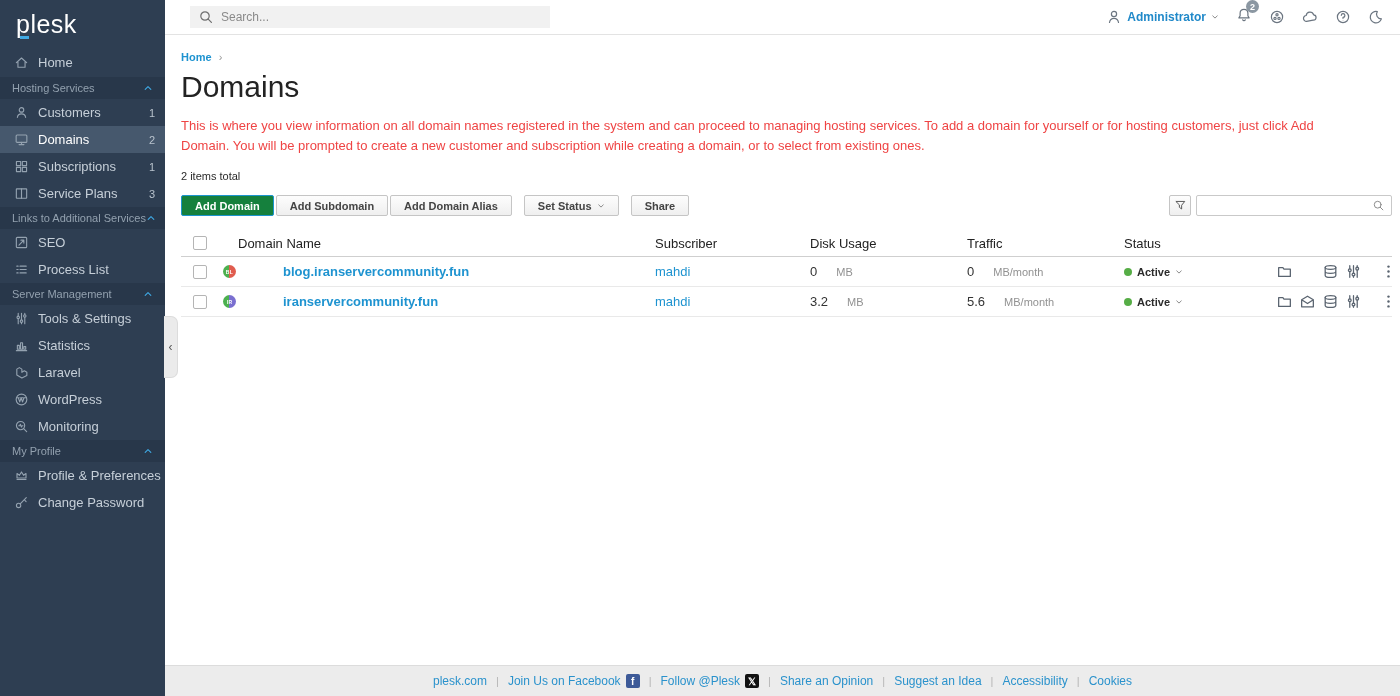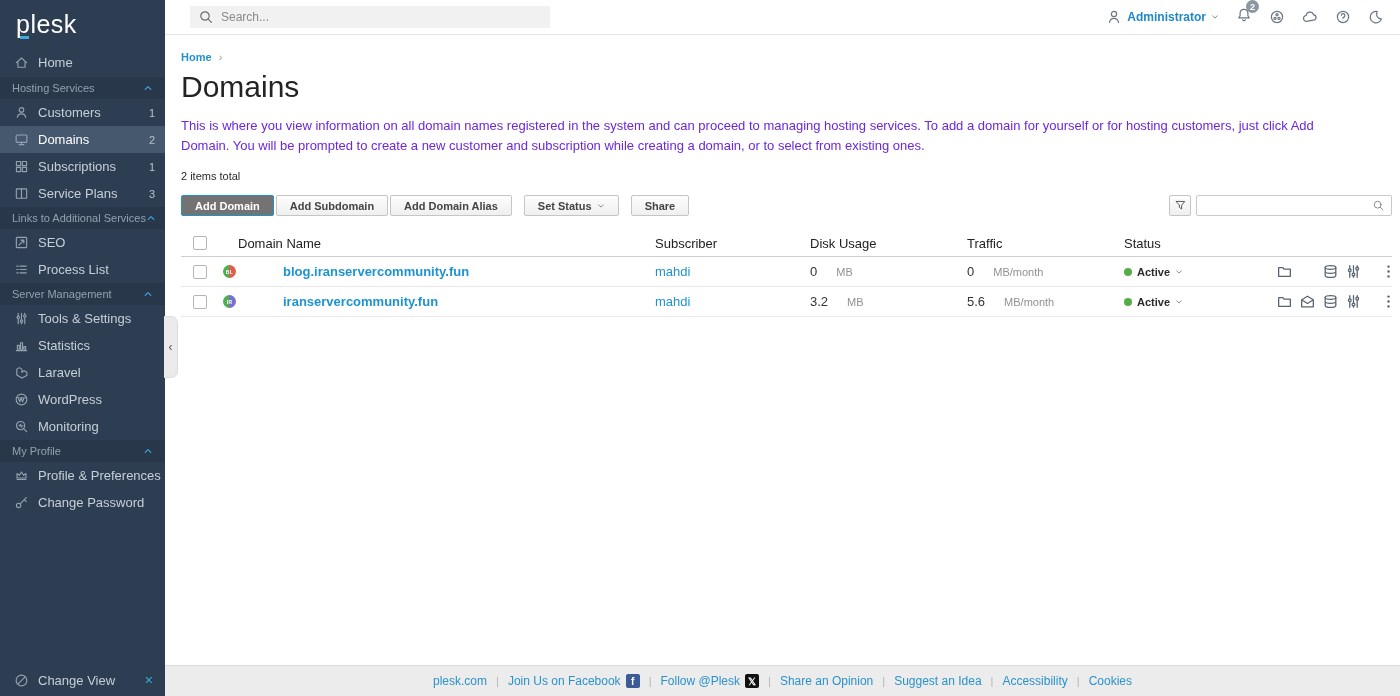--- a/index.html
+++ b/index.html
@@ -50,29 +50,29 @@
   .tb-icon-wrap { position:relative; cursor:pointer; }
   .badge { position:absolute; top:-7px; right:-7px; min-width:13px; height:13px; border-radius:7px;
     background:#8b97a2; color:#fff; font-size:9px; font-weight:700; display:flex; align-items:center; justify-content:center; padding:0 3px; }
 
   
   .main { position:absolute; left:165px; right:0; top:35px; bottom:31px; background:#fff; padding:0 8px 0 16px; overflow:hidden; }
   .breadcrumb { margin-top:16px; font-size:11px; }
   .breadcrumb a { color:#1e93d0; text-decoration:none; font-weight:700; cursor:pointer; }
   .breadcrumb .sep { color:#999; margin-left:4px; }
   .page-title { margin-top:7px; font-size:30px; font-weight:400; color:#232323; }
-  .page-desc { margin-top:12px; font-size:13px; line-height:1.55; color:#6d28d9; max-width:1180px; }
+  .page-desc { margin-top:12px; font-size:13px; line-height:1.55; color:#ef4444; max-width:1180px; }
   .items-total { margin-top:14px; font-size:11px; color:#2b2b2b; }
 
   
   .toolbar { margin-top:13px; display:flex; align-items:center; }
   .btn { height:21px; font-size:11px; font-weight:700; color:#444; padding:0 13px; border:1px solid #c5c5c5;
     border-radius:2px; background:linear-gradient(#fdfdfd,#efefef); cursor:pointer; display:inline-flex;
     align-items:center; gap:5px; font-family:"Liberation Sans", sans-serif; white-space:nowrap; }
-  .btn.primary { background:#737373; border-color:#1c95cd; color:#fff; }
+  .btn.primary { background:#15803d; border-color:#1c95cd; color:#fff; }
   .btn-group { display:flex; gap:2px; }
   .gap { width:12px; flex:none; }
   .toolbar-right { margin-left:auto; display:flex; align-items:center; gap:5px; }
   .icon-btn { width:22px; padding:0; justify-content:center; color:#555; }
   .icon-btn svg { width:13px; height:13px; }
   .list-search { width:196px; height:21px; border:1px solid #c9c9c9; border-radius:2px; background:#fff;
     display:flex; align-items:center; padding:0 6px; }
   .list-search input { border:none; outline:none; width:100%; font-size:12px; font-family:"Liberation Sans", sans-serif; }
   .list-search .ticon { color:#8a8a8a; }
   .list-search .ticon svg { width:13px; height:13px; }
@@ -279,30 +279,20 @@
       <div class="nav-item">
         <span class="nav-icon">
           <svg viewBox="0 0 16 16" fill="none" stroke="currentColor" stroke-width="1.2" stroke-linecap="round" stroke-linejoin="round">
             <circle cx="4.9" cy="11.1" r="2.3"></circle>
             <path d="M6.6 9.4l6.5-6.5M10.9 5l2 2"></path>
           </svg>
         </span>
         <span class="nav-label">Change Password</span>
       </div>
     </div>
-  <div class="change-view">
-    <span class="nav-icon">
-        <svg viewBox="0 0 16 16" fill="none" stroke="currentColor" stroke-width="1.2" stroke-linecap="round" stroke-linejoin="round">
-          <circle cx="8" cy="8" r="5.7"></circle>
-          <path d="M11.4 4.6l-6.8 6.8"></path>
-        </svg>
-      </span>
-    <span class="nav-label">Change View</span>
-    <span class="cv-close">×</span>
-  </div>
 </div>
 <div class="collapse-handle">‹</div>
 
 <div class="topbar">
   <div class="search-box">
     <span class="ticon">
         <svg viewBox="0 0 16 16" fill="none" stroke="currentColor" stroke-width="1.2" stroke-linecap="round" stroke-linejoin="round">
           <circle cx="7" cy="7" r="4.2"></circle>
           <path d="M10.2 10.2l3.2 3.2"></path>
         </svg>

